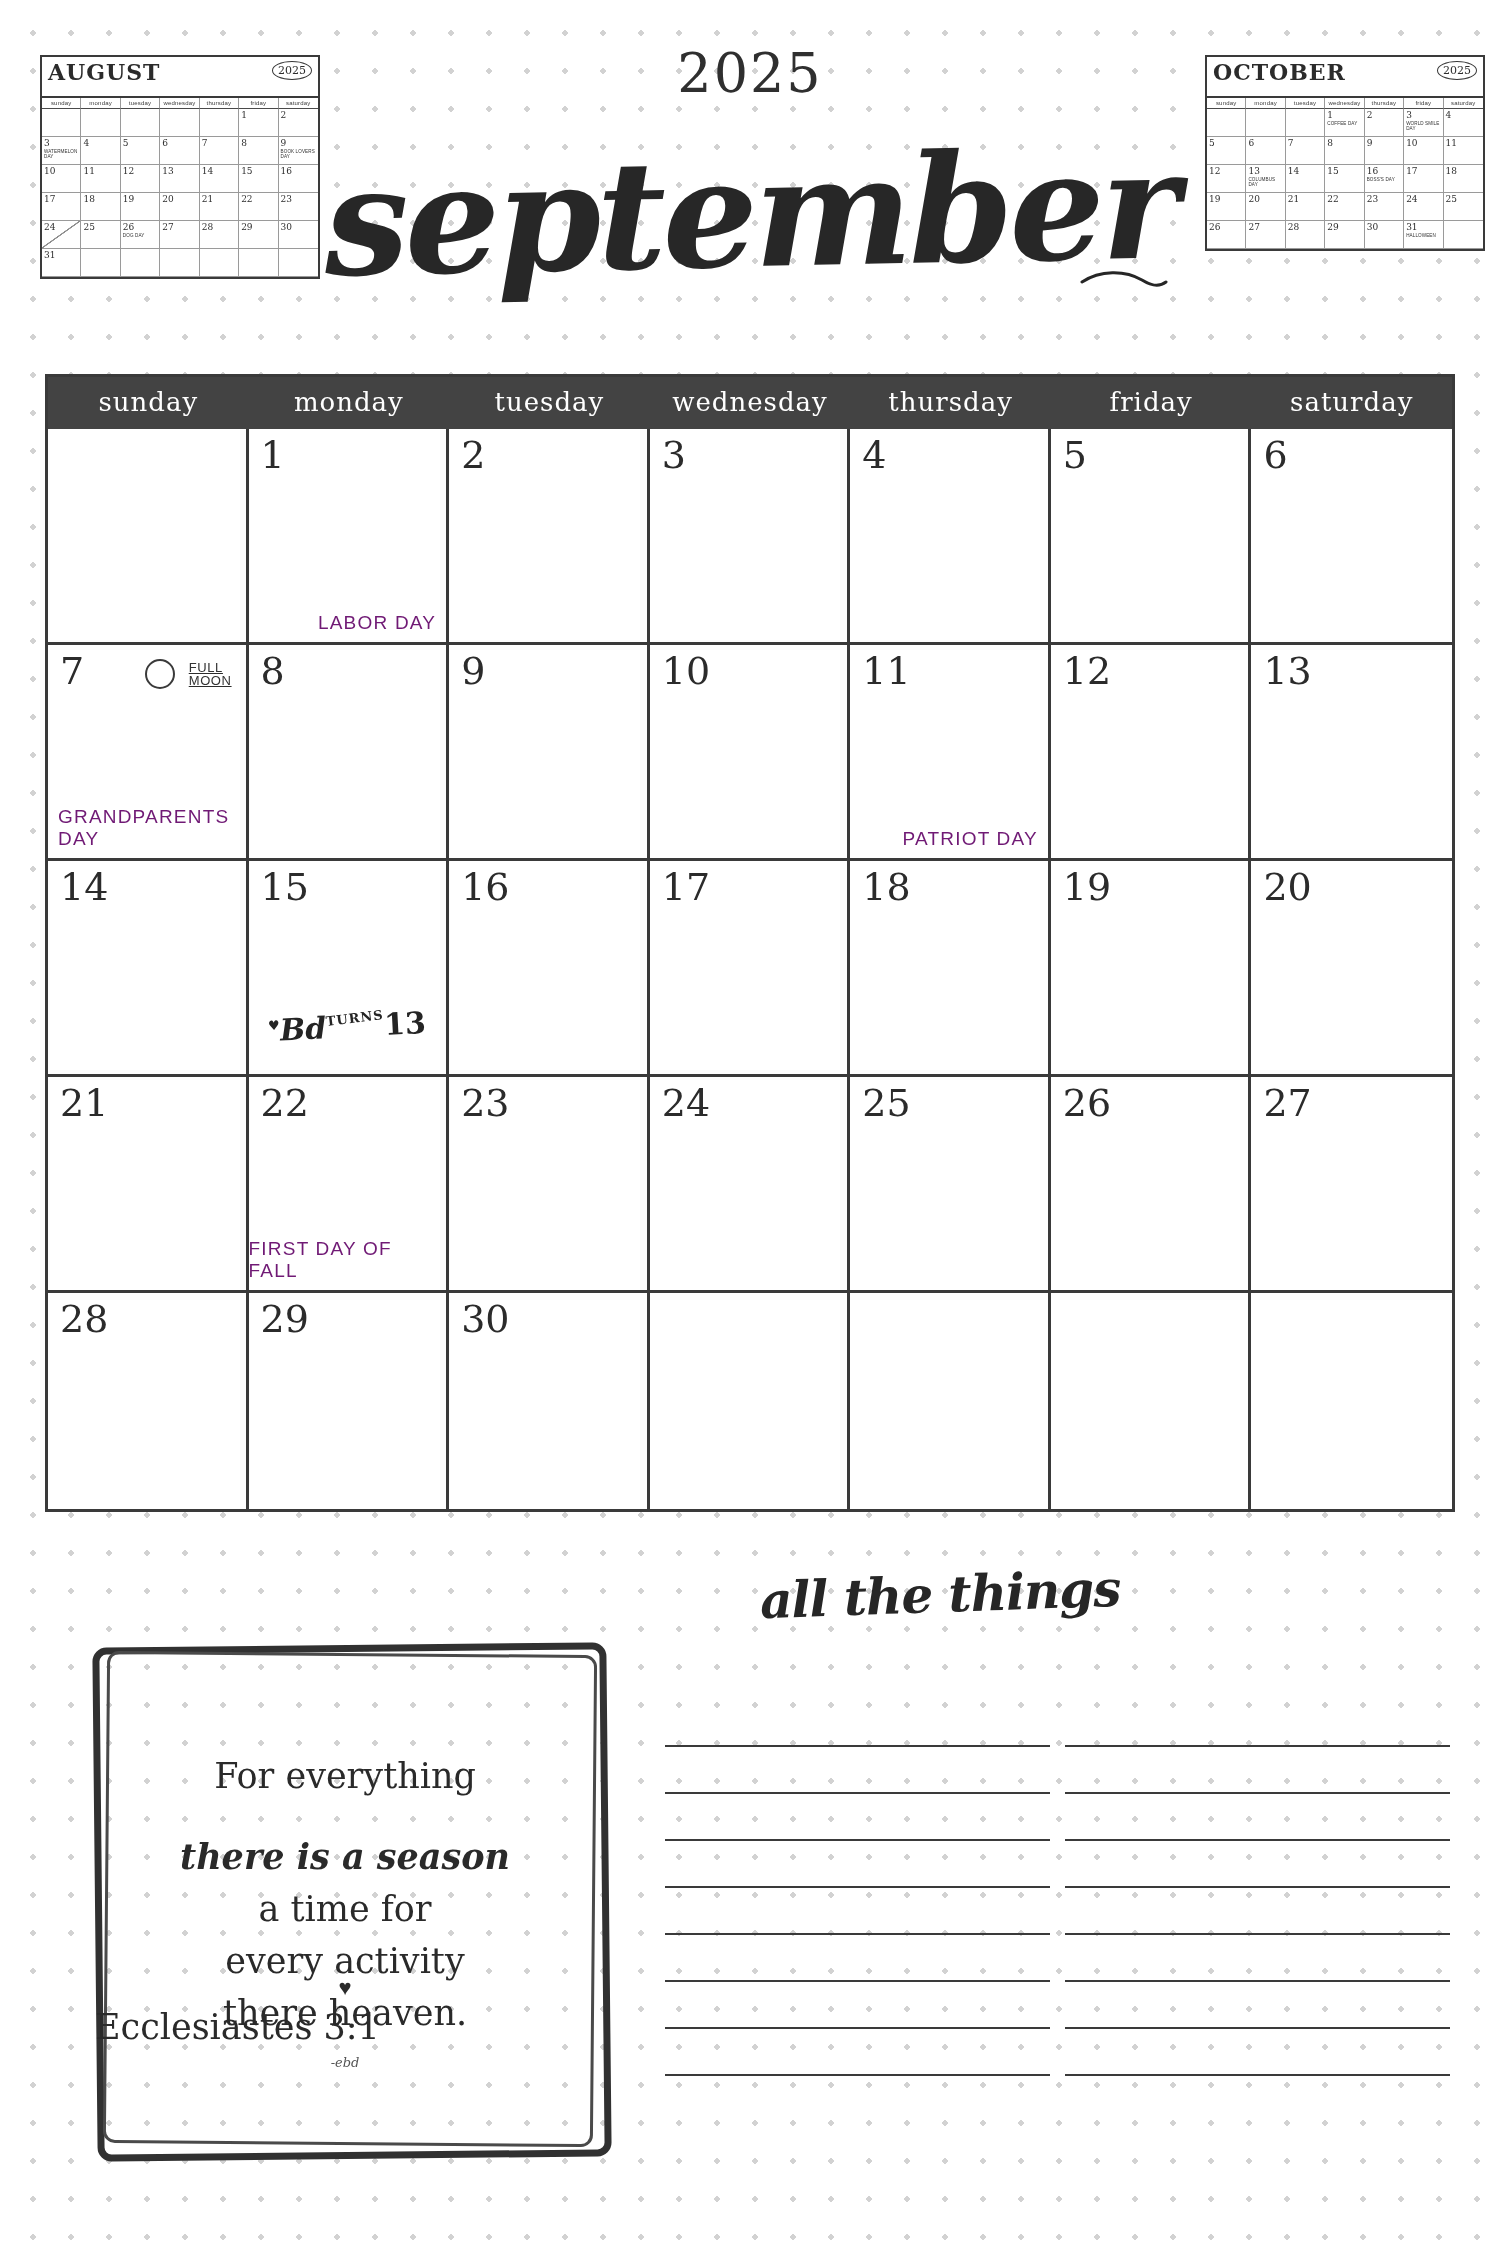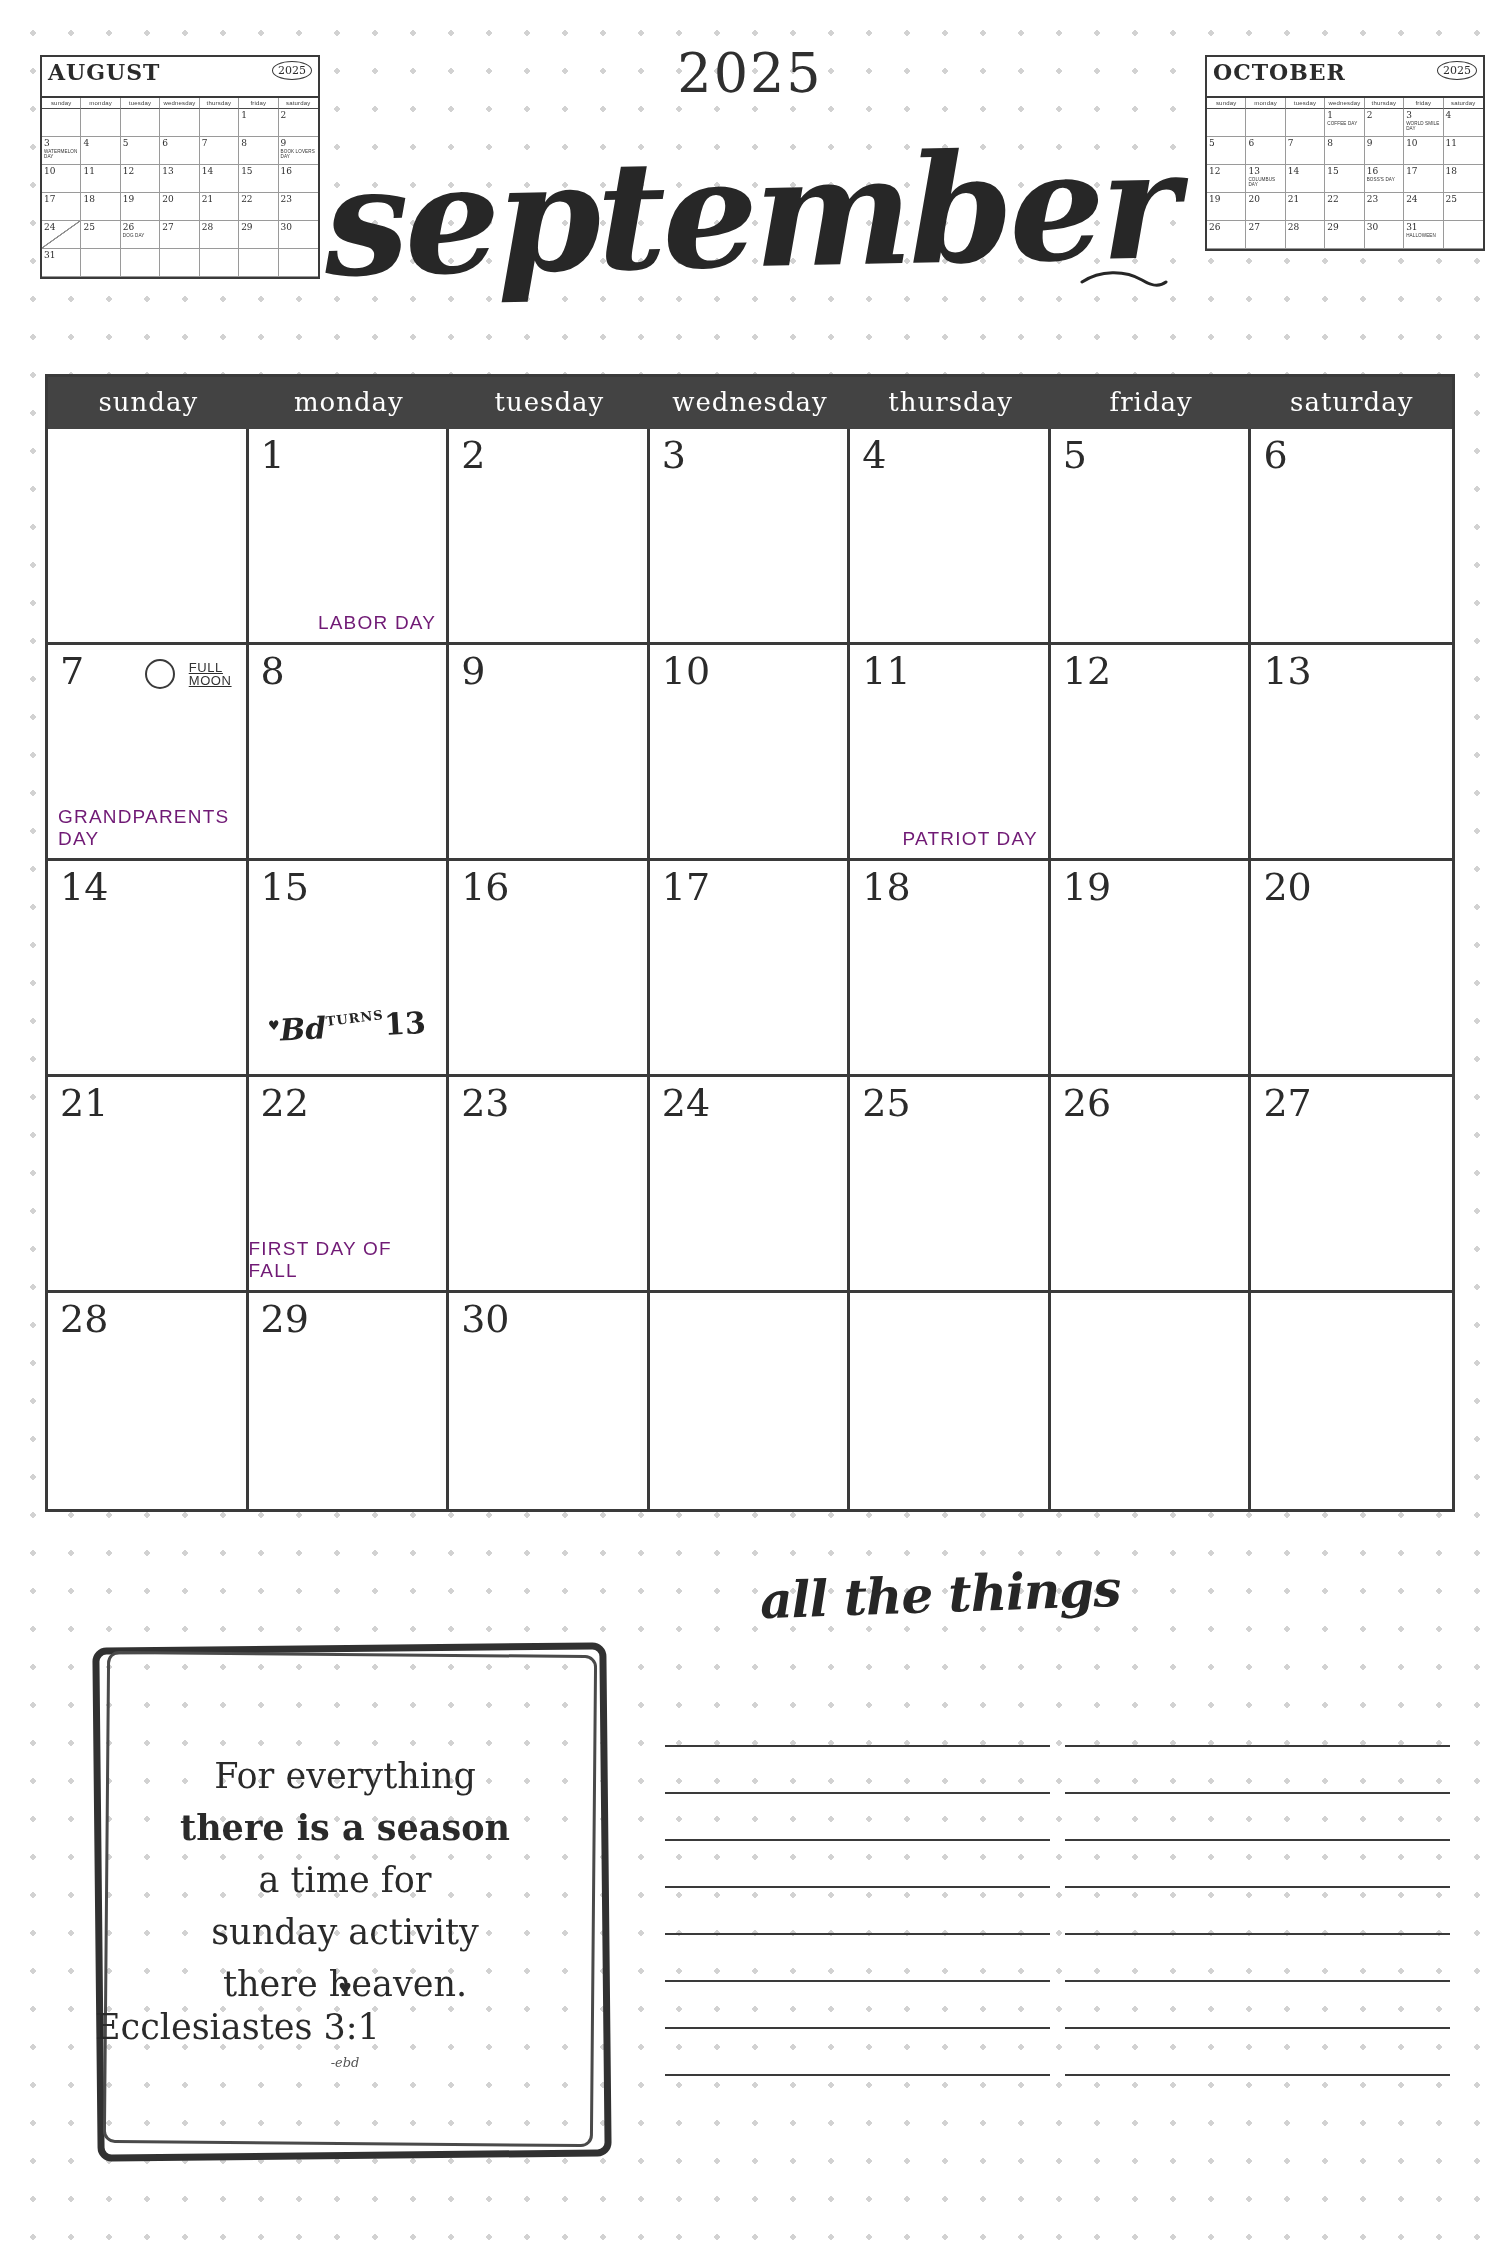--- a/index.html
+++ b/index.html
@@ -302,21 +302,23 @@
     left: 40px;
     top: 105px;
     width: 420px;
     text-align: center;
     font-family: "DejaVu Serif", serif;
     font-size: 35px;
     line-height: 52px;
     color: #2a2a2a;
   }
   #quote-text .script {
+    font-style: italic;
     font-weight: bold;
+    margin-top: 29px;
   }
   #quote-heart {
     position: absolute;
     left: 0; top: 330px;
     width: 500px;
     text-align: center;
     font-size: 22px;
     color: #2a2a2a;
   }
   #quote-ref {
@@ -739,21 +741,21 @@
       <div class="wline"></div>
     </div>
 
   <div id="quote-box">
     <div class="quote-frame-outer"></div>
     <div class="quote-frame-inner"></div>
     <div id="quote-text">
       <div>For everything</div>
       <div class="script">there is a season</div>
       <div>a time for</div>
-      <div>sunday activity</div>
+      <div>every activity</div>
       <div>there heaven.</div>
     </div>
     <div id="quote-heart">♥</div>
     <div id="quote-ref">Ecclesiastes 3:1</div>
     <div id="quote-sig">-ebd</div>
   </div>
 
 </div>
 
 </body></html>

